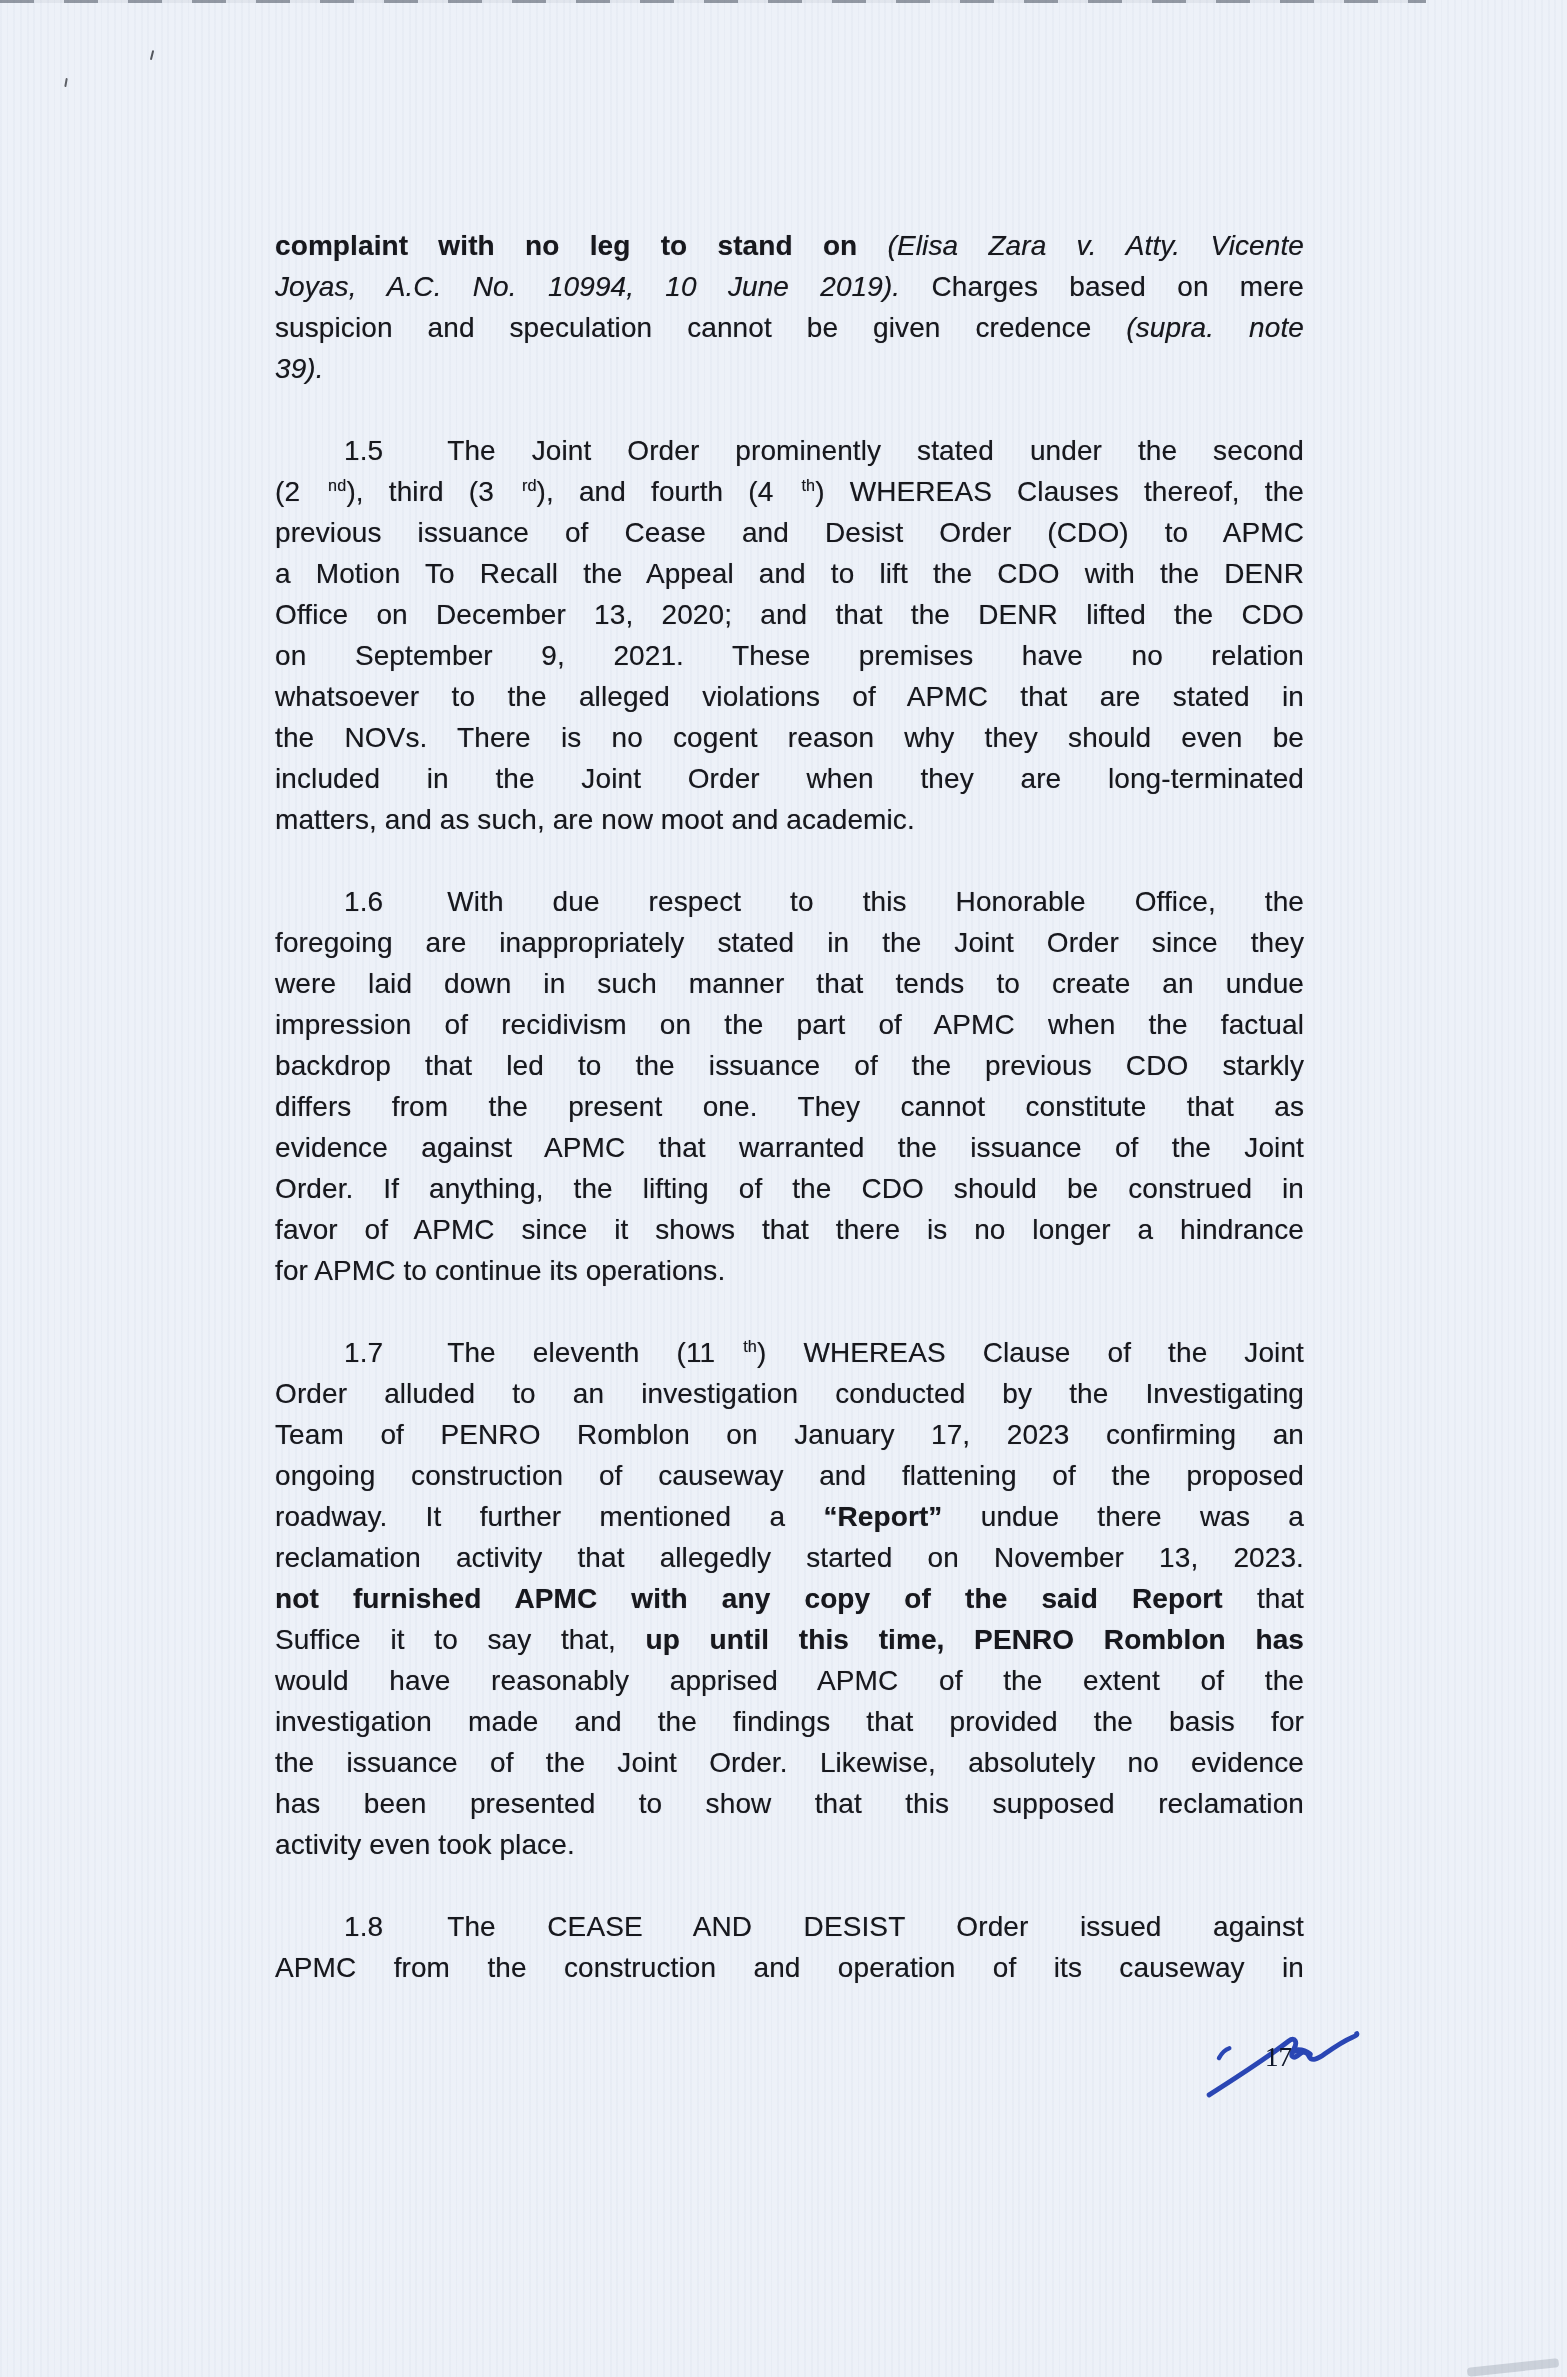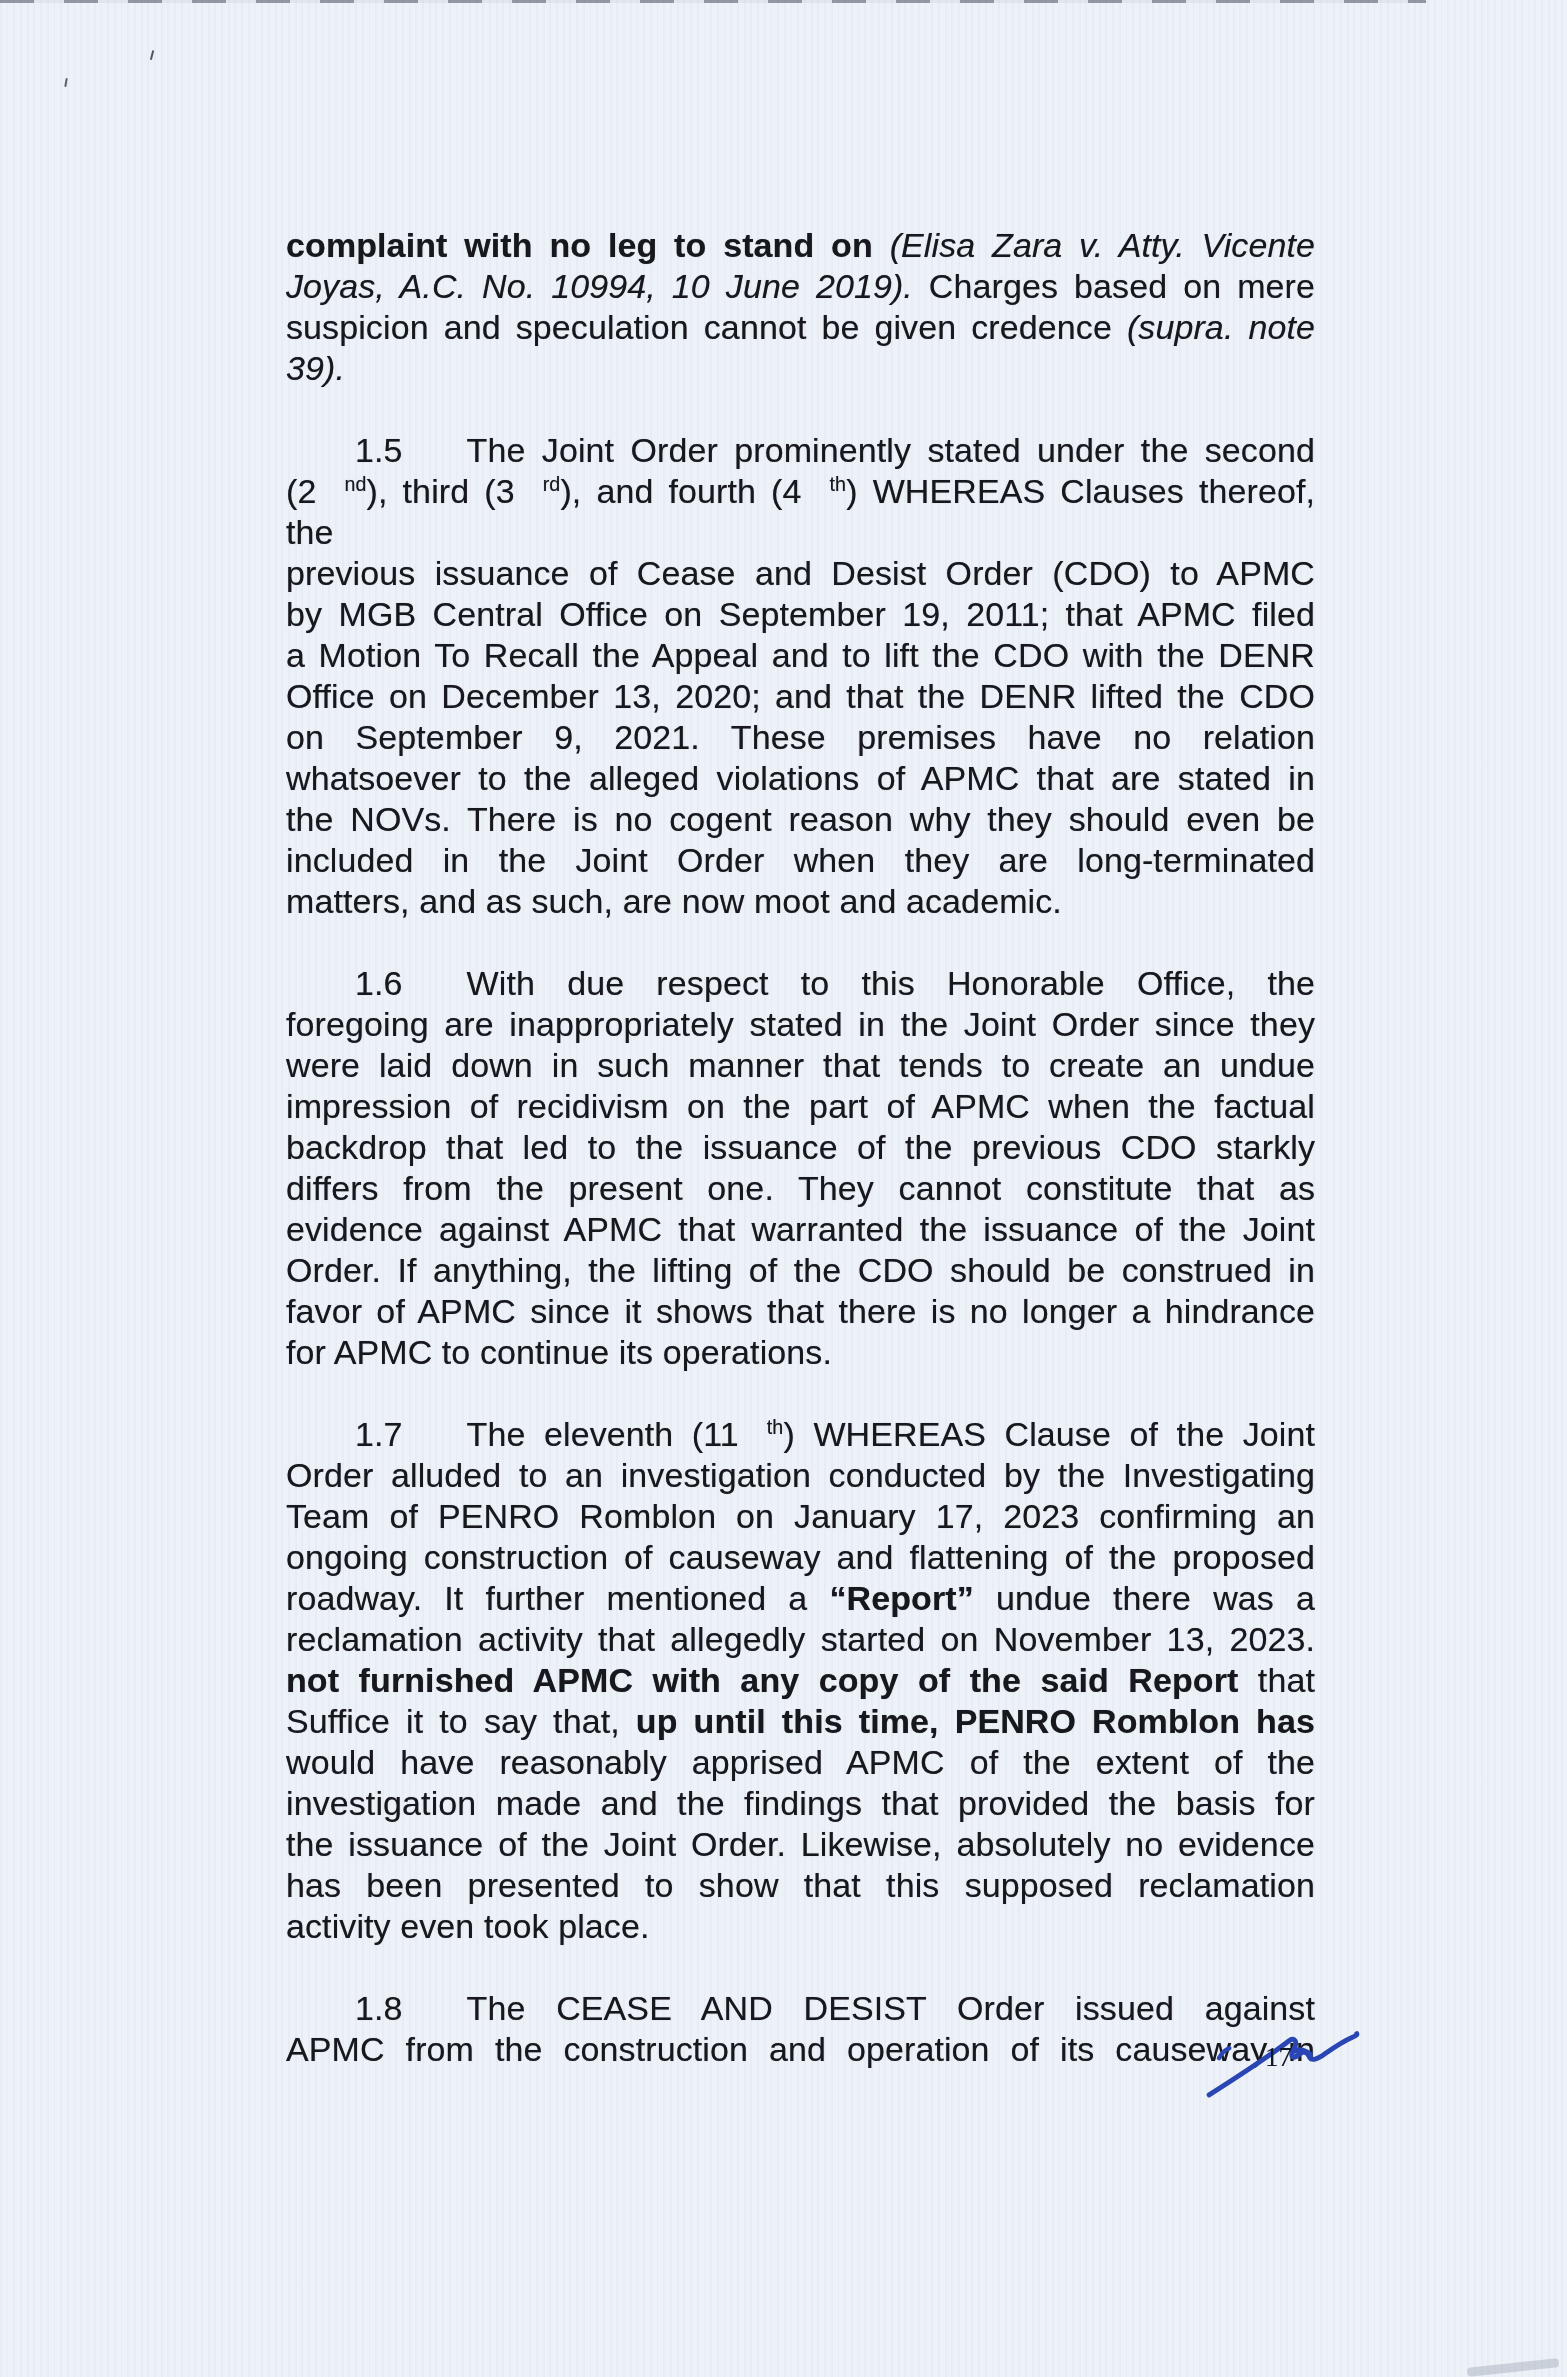--- a/index.html
+++ b/index.html
@@ -9,22 +9,22 @@
     background:#edf1f8;
     overflow:hidden;
     font-family:"Liberation Sans",sans-serif;
     color:#17181d;
   }
   .streaks{
     position:absolute;inset:0;pointer-events:none;
     background:repeating-linear-gradient(90deg, rgba(130,150,180,.05) 0 1.8px, rgba(255,255,255,0) 1.8px 6.7px);
   }
   .doc{
-    position:absolute;left:286px;top:225px;width:1029px;
-    font-size:34px;line-height:41px;
+    position:absolute;left:275px;top:225px;width:1029px;
+    font-size:28px;line-height:41px;
     text-shadow:0 0 0.7px rgba(23,24,35,.5);
     letter-spacing:0.1px;
   }
   .para{margin:0 0 41px 0;}
   .para:last-child{margin-bottom:0;}
   .line{min-height:41px;}
   .line.j{text-align:justify;text-align-last:justify;}
   .line.l{text-align:left;}
   .line.ind{padding-left:69px;}
   .b{font-weight:700;}
@@ -63,21 +63,20 @@
       <div class="para">
         <div class="line j"><span class="b">complaint with no leg to stand on </span><span class="i">(Elisa Zara v. Atty. Vicente</span></div>
         <div class="line j"><span class="i">Joyas, A.C. No. 10994, 10 June 2019).</span><span class=""> Charges based on mere</span></div>
         <div class="line j"><span class="">suspicion and speculation cannot be given credence </span><span class="i">(supra. note</span></div>
         <div class="line l"><span class="i">39).</span></div>
       </div>
       <div class="para">
         <div class="line j ind"><span class="">1.5</span><span class="tab"></span><span class="">The Joint Order prominently stated under the second</span></div>
         <div class="line j"><span class="">(2</span><span class="sup">nd</span><span class="">), third (3</span><span class="sup">rd</span><span class="">), and fourth (4</span><span class="sup">th</span><span class="">) WHEREAS Clauses thereof, the</span></div>
         <div class="line j"><span class="">previous issuance of Cease and Desist Order (CDO) to APMC</span></div>
-        <div class="line j"><span class="">by MGB Central Office on September 19, 2011; that APMC filed</span></div>
         <div class="line j"><span class="">a Motion To Recall the Appeal and to lift the CDO with the DENR</span></div>
         <div class="line j"><span class="">Office on December 13, 2020; and that the DENR lifted the CDO</span></div>
         <div class="line j"><span class="">on September 9, 2021. These premises have no relation</span></div>
         <div class="line j"><span class="">whatsoever to the alleged violations of APMC that are stated in</span></div>
         <div class="line j"><span class="">the NOVs. There is no cogent reason why they should even be</span></div>
         <div class="line j"><span class="">included in the Joint Order when they are long-terminated</span></div>
         <div class="line l"><span class="">matters, and as such, are now moot and academic.</span></div>
       </div>
       <div class="para">
         <div class="line j ind"><span class="">1.6</span><span class="tab"></span><span class="">With due respect to this Honorable Office, the</span></div>

